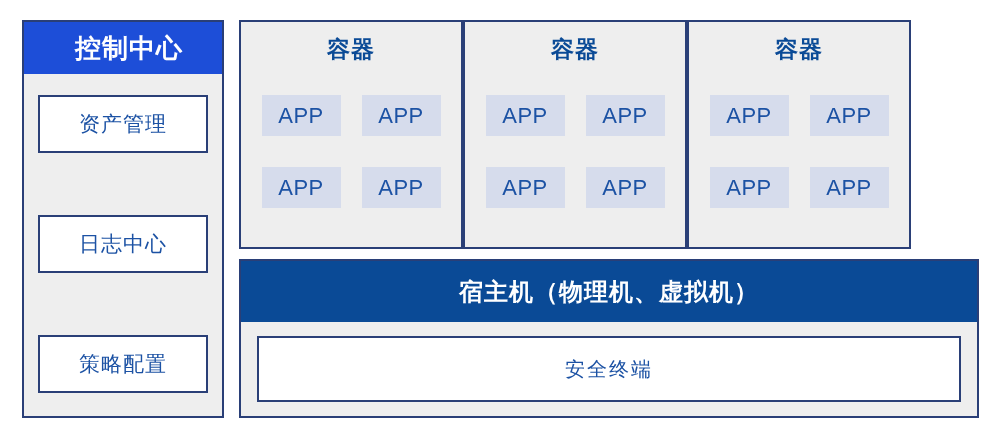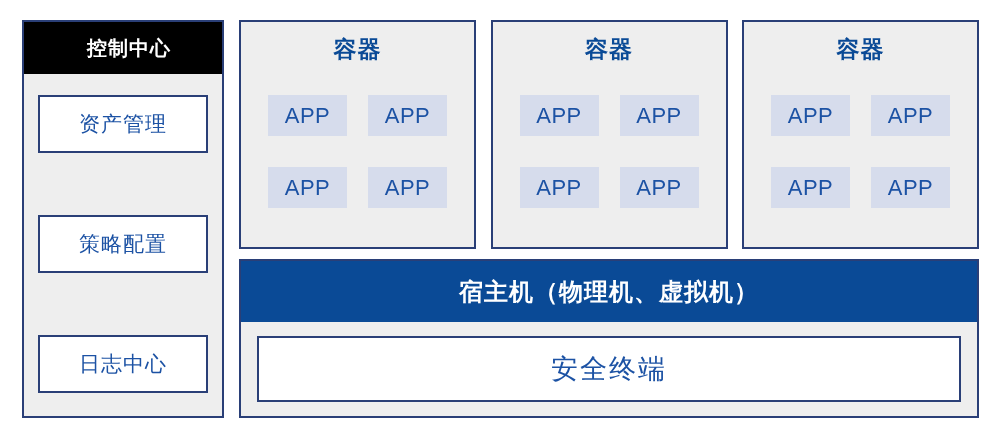--- a/index.html
+++ b/index.html
@@ -32,26 +32,26 @@
     box-sizing: border-box;
     border: 2px solid #2a3f77;
     background: #eeeeee;
     display: flex;
     flex-direction: column;
   }
 
   .control-header {
     height: 52px;
     flex: 0 0 52px;
-    background: #000000;
+    background: #1d4ed8;
     color: #ffffff;
     display: flex;
     align-items: center;
     justify-content: center;
-    font-size: 20px;
+    font-size: 26px;
     font-weight: bold;
     letter-spacing: 1px;
     padding-left: 12px;
   }
 
   .control-body {
     flex: 1 1 auto;
     display: flex;
     flex-direction: column;
     justify-content: space-around;
@@ -79,21 +79,21 @@
     left: 239px;
     top: 20px;
     width: 740px;
     height: 398px;
   }
 
   .containers-row {
     position: absolute;
     left: 0;
     top: 0;
-    width: 740px;
+    width: 672px;
     height: 229px;
     display: flex;
     justify-content: space-between;
     align-items: flex-end;
   }
 
   .container-panel {
     box-sizing: border-box;
     width: 237px;
     height: 229px;
@@ -170,35 +170,35 @@
   .terminal-box {
     box-sizing: border-box;
     width: 100%;
     height: 66px;
     background: #ffffff;
     border: 2px solid #2a3f77;
     color: #1c52a4;
     display: flex;
     align-items: center;
     justify-content: center;
-    font-size: 27px;
+    font-size: 20px;
     letter-spacing: 2px;
   }
 </style>
 </head>
 <body>
 
 <div id="diagram">
 
   <div class="control-panel">
     <div class="control-header">控制中心</div>
     <div class="control-body">
       <div class="control-item">资产管理</div>
+      <div class="control-item">日志中心</div>
       <div class="control-item">策略配置</div>
-      <div class="control-item">日志中心</div>
     </div>
   </div>
 
   <div class="right-column">
 
     <div class="containers-row">
 
       <div class="container-panel">
         <div class="container-title">容器</div>
         <div class="app-grid">

